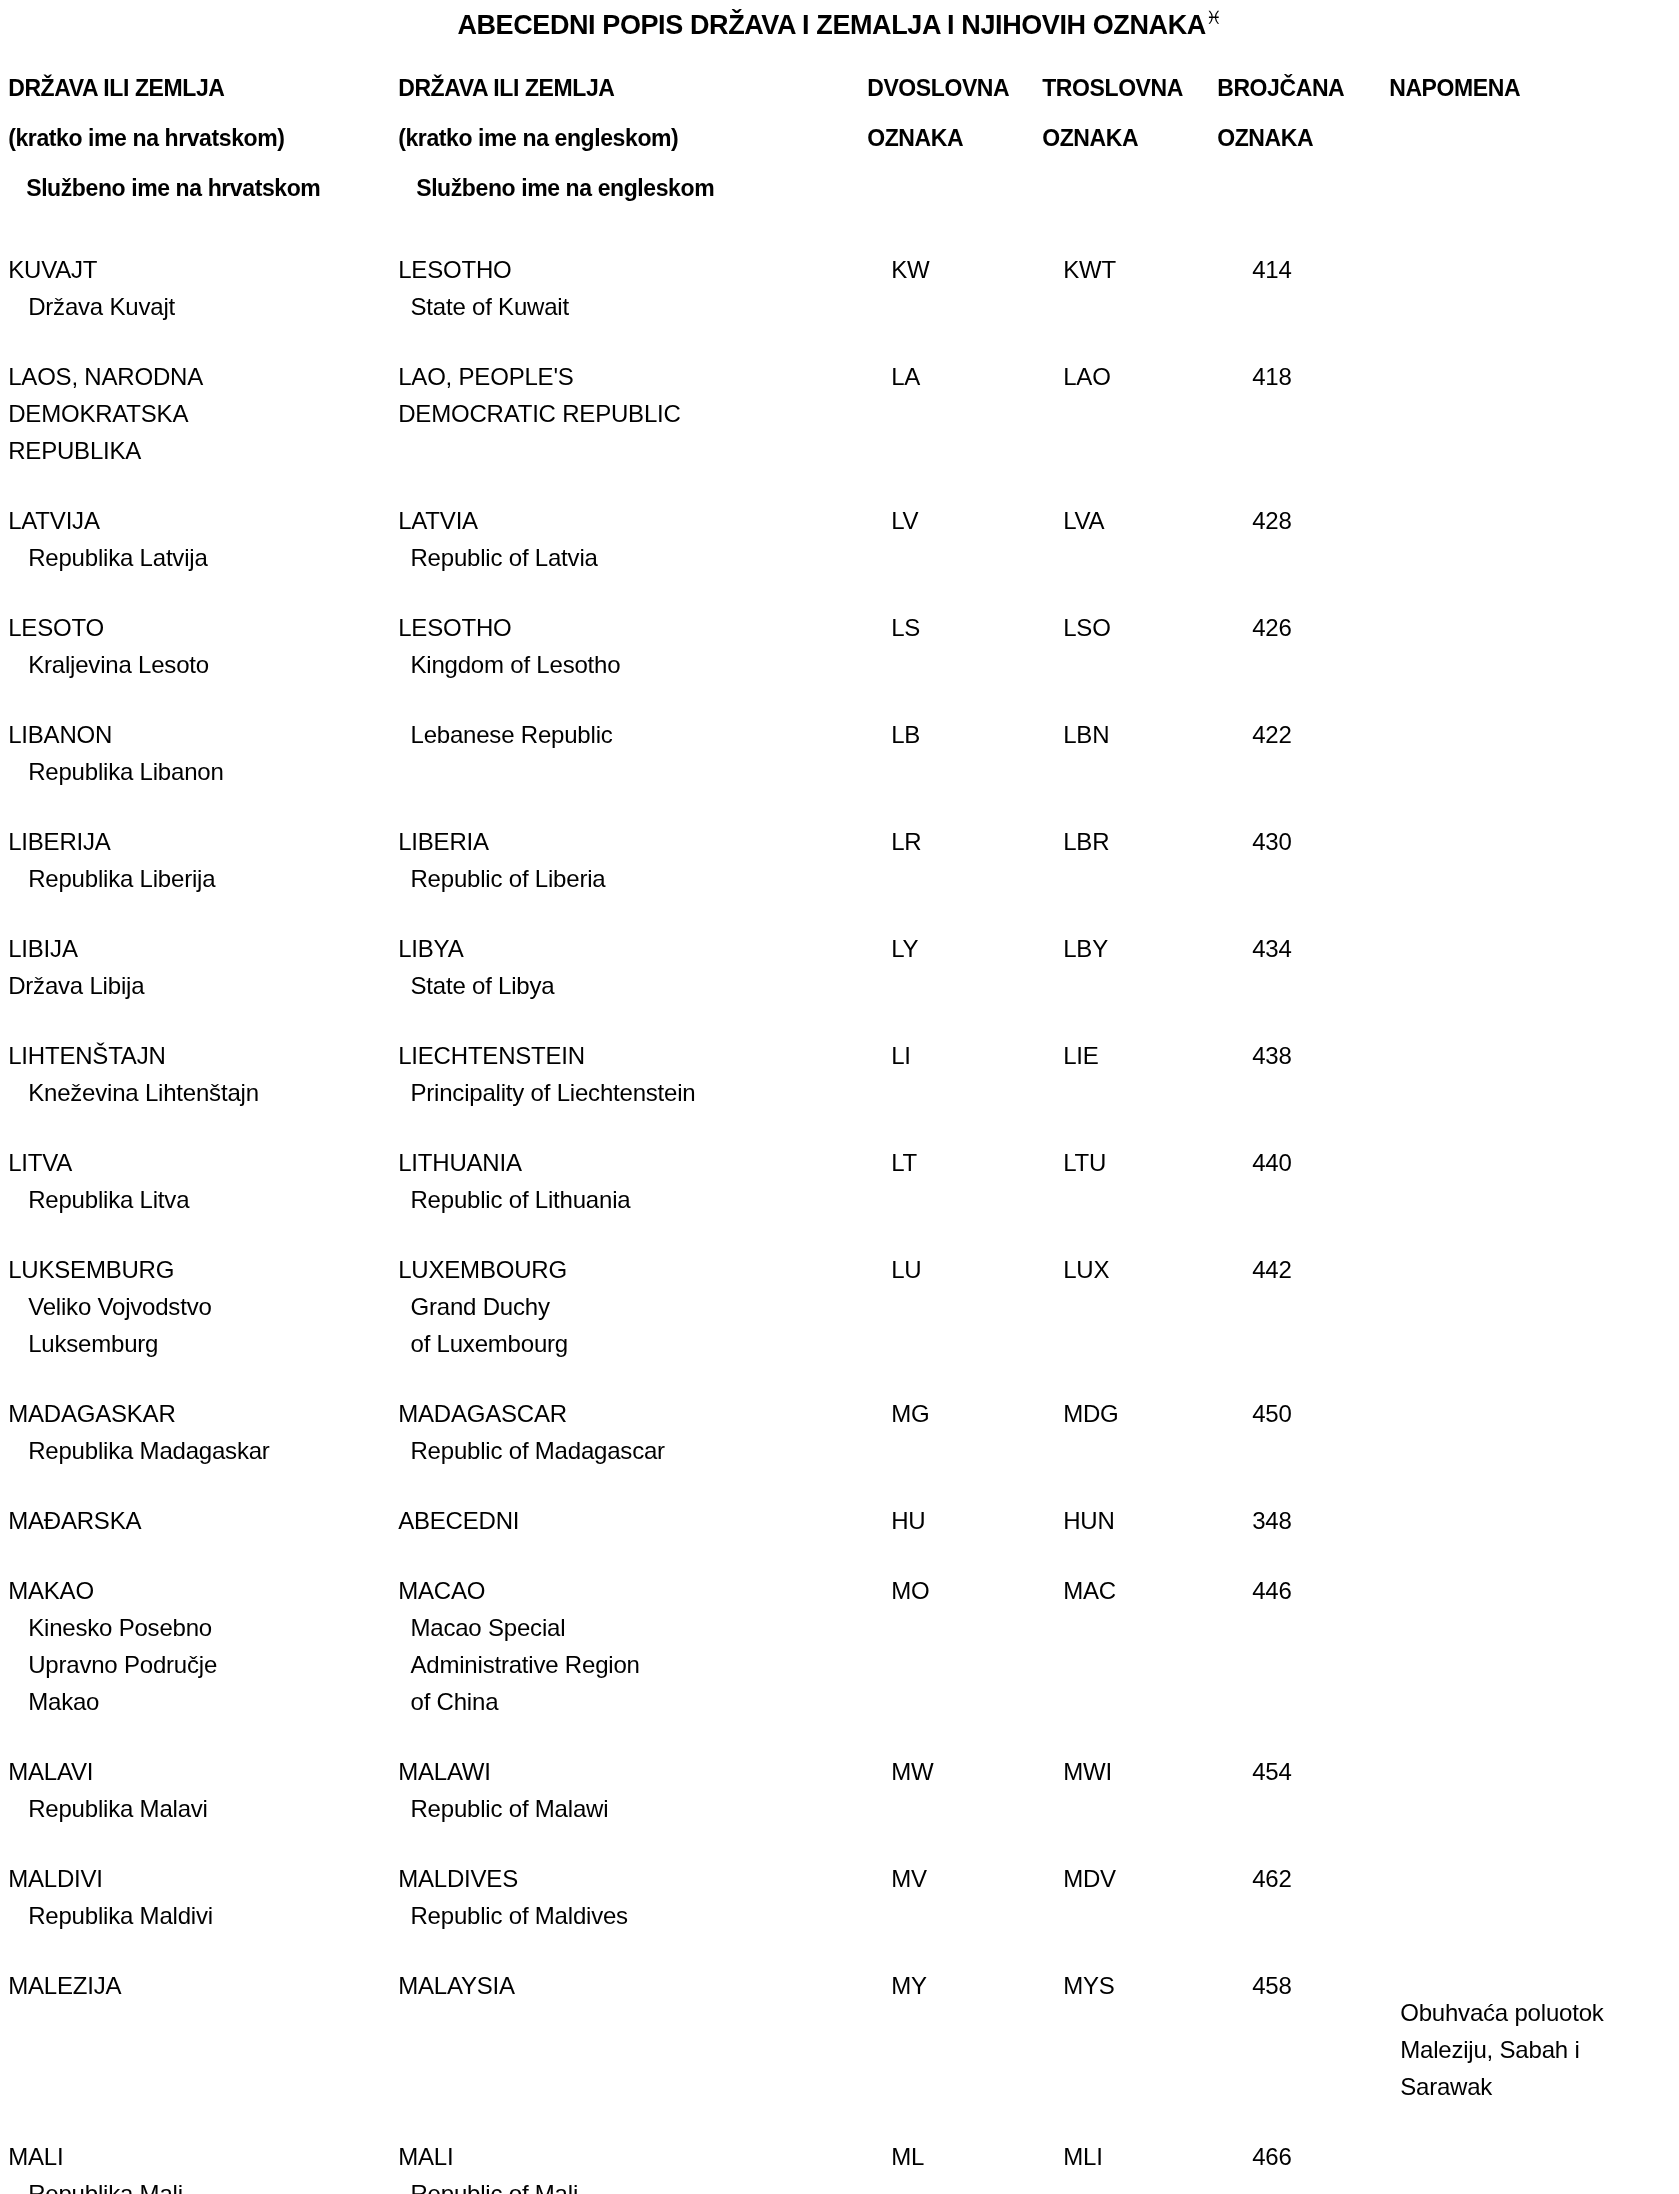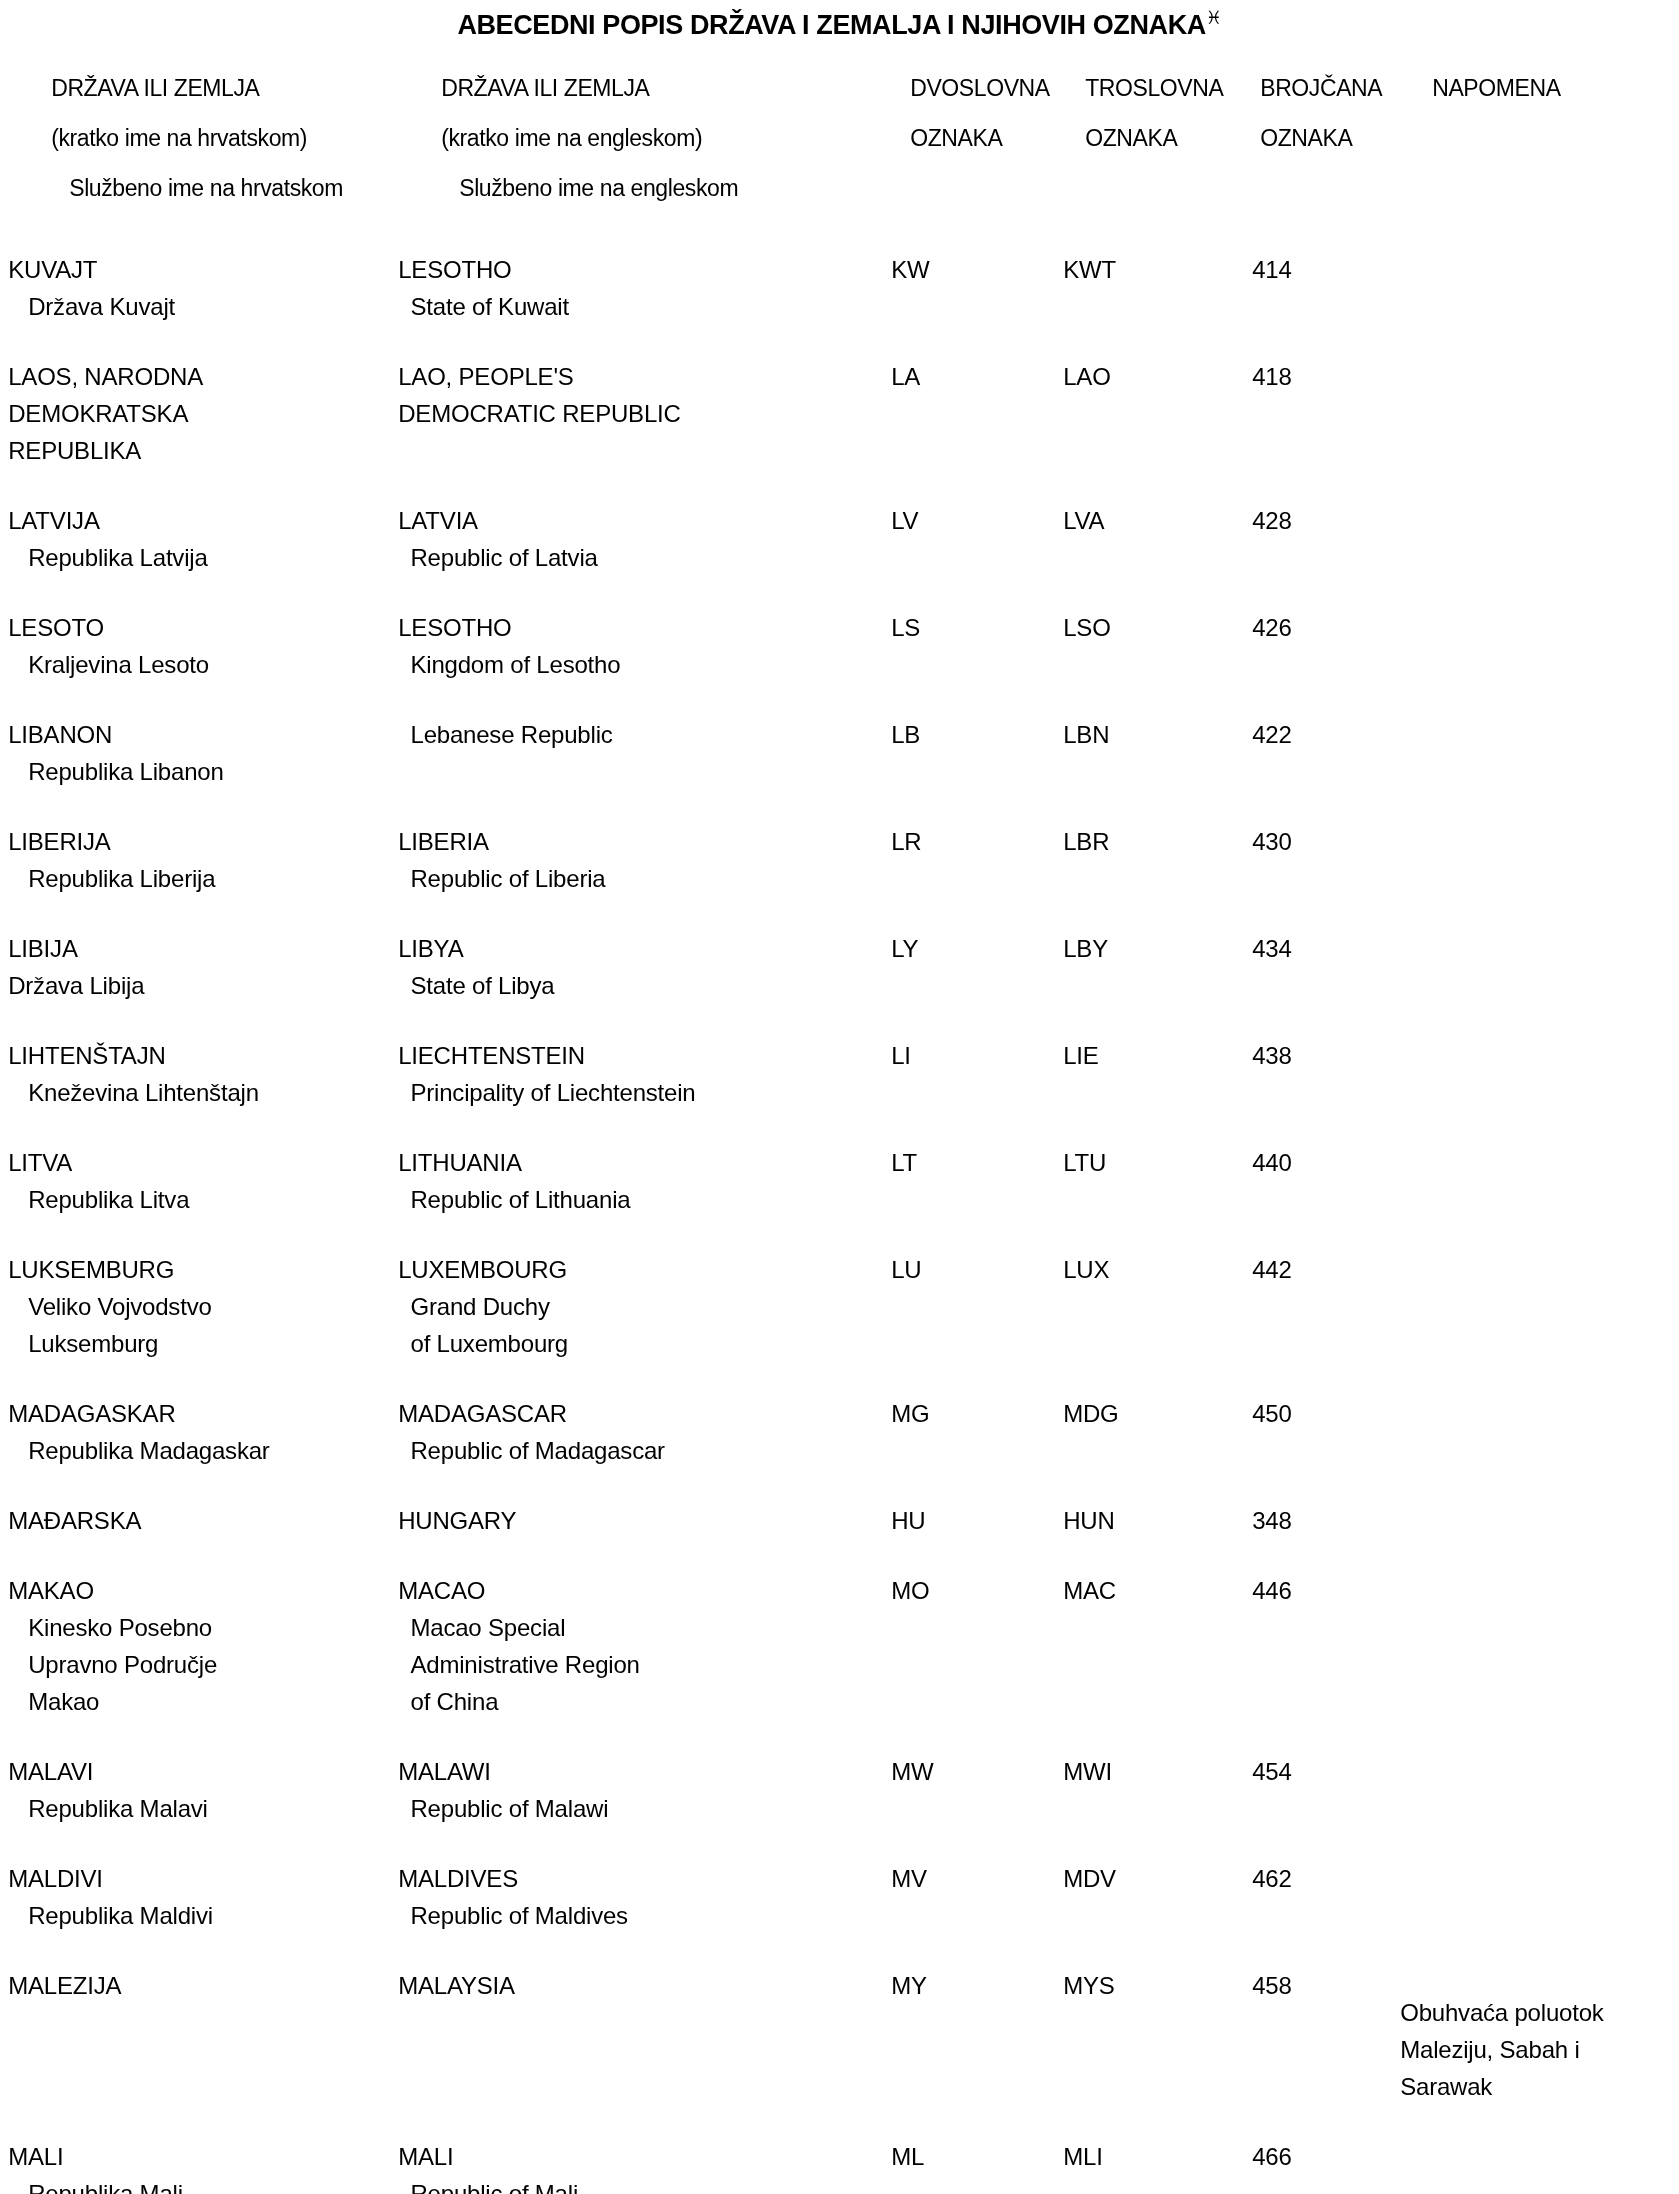--- a/index.html
+++ b/index.html
@@ -25,27 +25,26 @@
     font-size: 18px;
     vertical-align: super;
     line-height: 0;
     font-weight: normal;
   }
 
   .header-grid {
     display: grid;
     grid-template-columns: 390px 469px 175px 175px 172px auto;
     padding-left: 8.2px;
-    font-weight: normal;
+    font-weight: bold;
     font-size: 23px;
     line-height: 50px;
     letter-spacing: -0.4px;
     margin-bottom: 38px;
     align-items: start;
-    margin-left: 43px;
   }
   .hline { white-space: nowrap; }
   .hline.indent-h { padding-left: 18px; }
 
   .rows { }
   .row {
     display: grid;
     grid-template-columns: 390px 493px 172px 189px 148px auto;
     padding-left: 8.2px;
     font-size: 24px;
@@ -253,21 +252,21 @@
         <div class="cell code">MG</div>
         <div class="cell code">MDG</div>
         <div class="cell code">450</div>
         <div class="cell note-cell"></div>
       </div>
       <div class="row">
         <div class="cell">
           <div class="line">MAĐARSKA</div>
         </div>
         <div class="cell">
-          <div class="line">HUNGARY</div>
+          <div class="line">ABECEDNI</div>
         </div>
         <div class="cell code">HU</div>
         <div class="cell code">HUN</div>
         <div class="cell code">348</div>
         <div class="cell note-cell"></div>
       </div>
       <div class="row">
         <div class="cell">
           <div class="line">MAKAO</div>
           <div class="line indent-hr">Kinesko Posebno</div>

